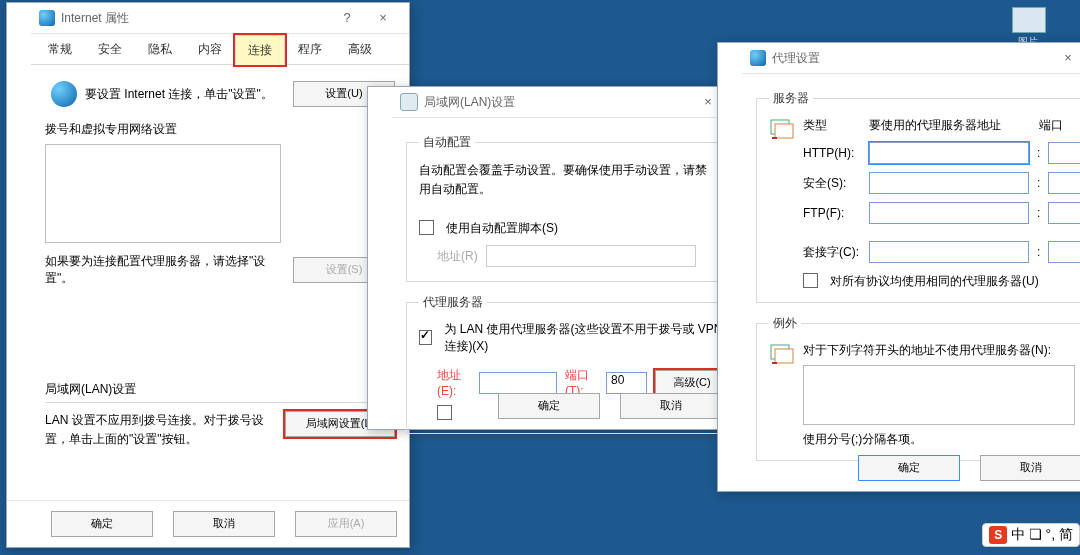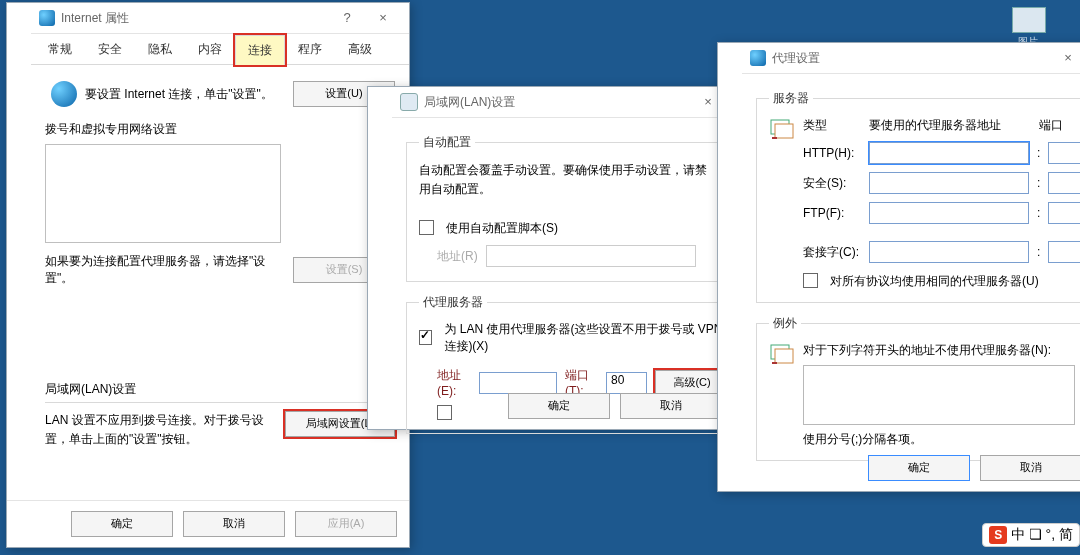--- a/index.html
+++ b/index.html
@@ -13,27 +13,27 @@
 .tab.sel{border-color:#d9d9d9;background:#fef9c3;position:relative;top:1px;}
 .hl{outline:2px solid #d93025;}
 .content{padding:12px 14px 0 14px;}
 .row{display:flex;align-items:center;gap:8px;}
 .globe{width:26px;height:26px;border-radius:50%;background:radial-gradient(circle at 30% 30%,#6fd0ff,#0a64a8);}
 .btn{min-width:88px;height:24px;border:1px solid #a6a6a6;background:#f5f5f5;text-align:center;line-height:22px;font-size:11px;padding:0 6px;}
 .btn.dis{color:#aaa;}
 fieldset{border:1px solid #d9d9d9;margin:10px 0 12px 0;padding:10px 12px 12px 12px;}
 legend{font-size:12px;padding:0 4px;color:#333;}
 .listbox{width:234px;height:97px;border:1px solid #bfbfbf;background:#fff;}
-.footer{position:absolute;left:0;right:0;bottom:0;padding:10px 12px;display:flex;justify-content:flex-end;gap:10px;border-top:1px solid #e4e4e4;}
+.footer{position:absolute;left:0;right:0;bottom:0;padding:10px 12px;display:flex;justify-content:flex-end;gap:20px;border-top:1px solid #e4e4e4;}
 .chk{width:13px;height:13px;border:1px solid #666;display:inline-block;vertical-align:middle;margin-right:4px;position:relative;top:-1px;}
 .chk.on::after{content:"✓";position:absolute;left:0;top:-3px;font-size:12px;font-weight:bold;}
 .input{border:1px solid #7a9ecf;background:#fff;height:20px;padding:0 4px;}
 .group-icon{width:26px;height:26px;display:inline-block;}
 .gi-svg{width:26px;height:26px;}
-.small-label{color:#7f1d1d;}
+.small-label{color:#ef4444;}
 .exbox{width:270px;height:58px;border:1px solid #b8b8b8;background:#fff;}
 .ime{position:absolute;right:0;bottom:8px;background:#fff;border:1px solid #ccc;border-radius:4px;padding:2px 6px;display:flex;align-items:center;gap:4px;font-size:14px;}
 .ime .s{width:18px;height:18px;border-radius:3px;background:#e53a1e;color:#fff;font-weight:bold;display:flex;align-items:center;justify-content:center;font-size:12px;}
 .deskicon{position:absolute;top:7px;right:36px;width:32px;height:40px;}
 .deskicon .pic{width:32px;height:24px;background:#dbe7f0;border:1px solid #7aa;}
 .deskicon .cap{font-size:10px;color:#d6e6f5;text-align:center;margin-top:2px;width:40px;margin-left:-4px;}
 </style>
 </head>
 <body>
 

